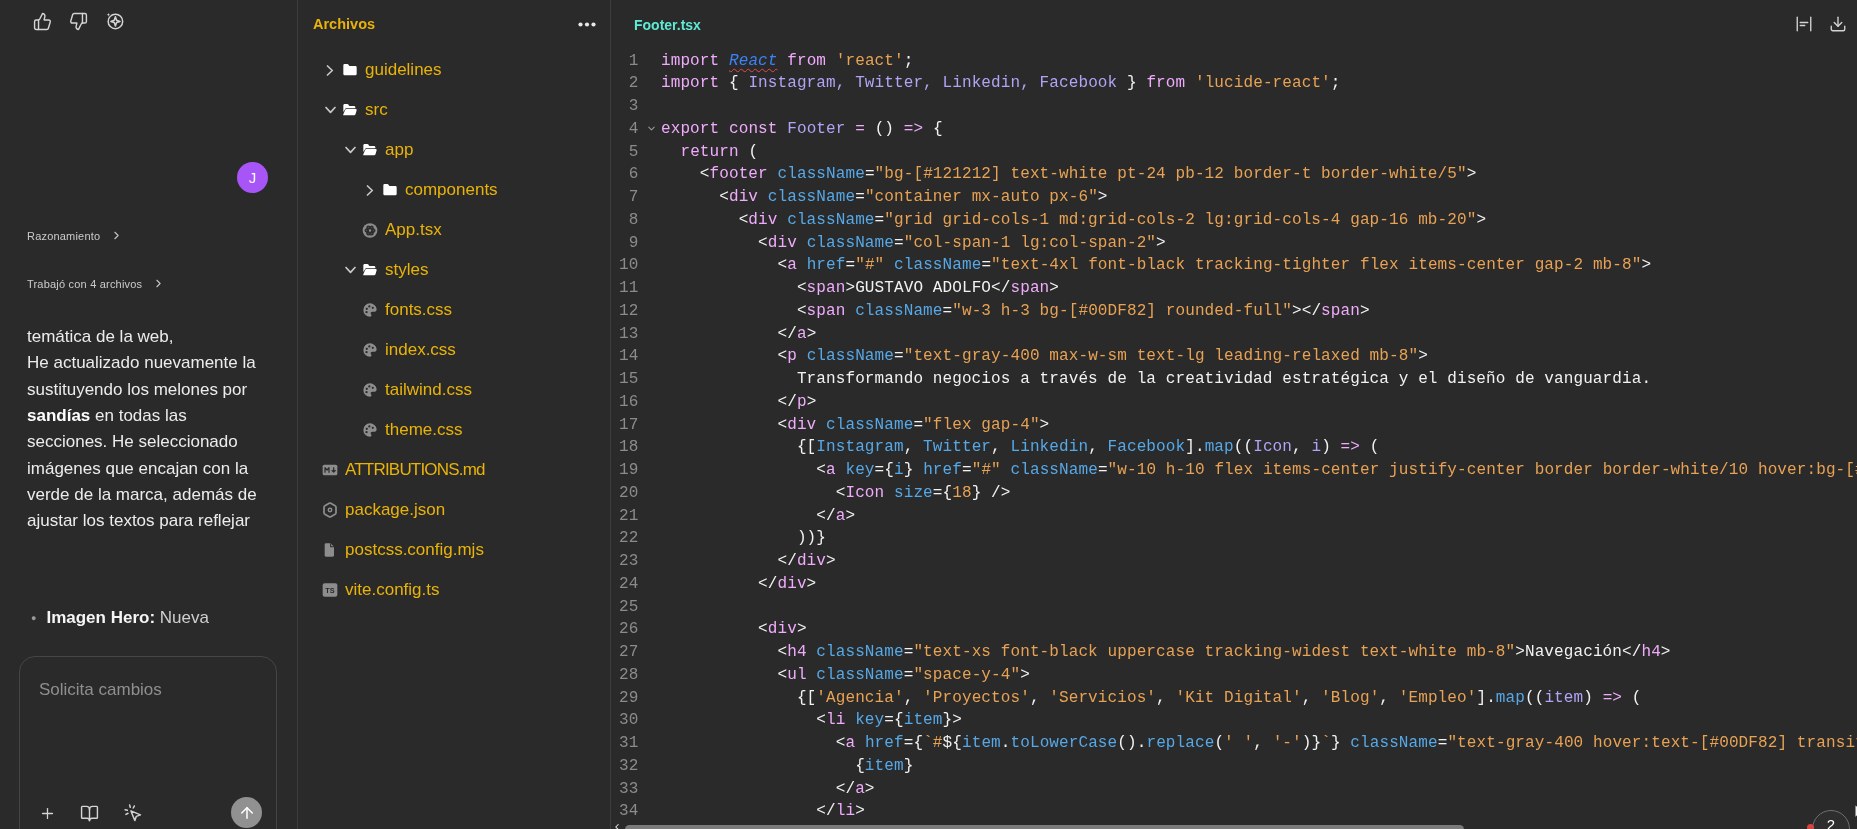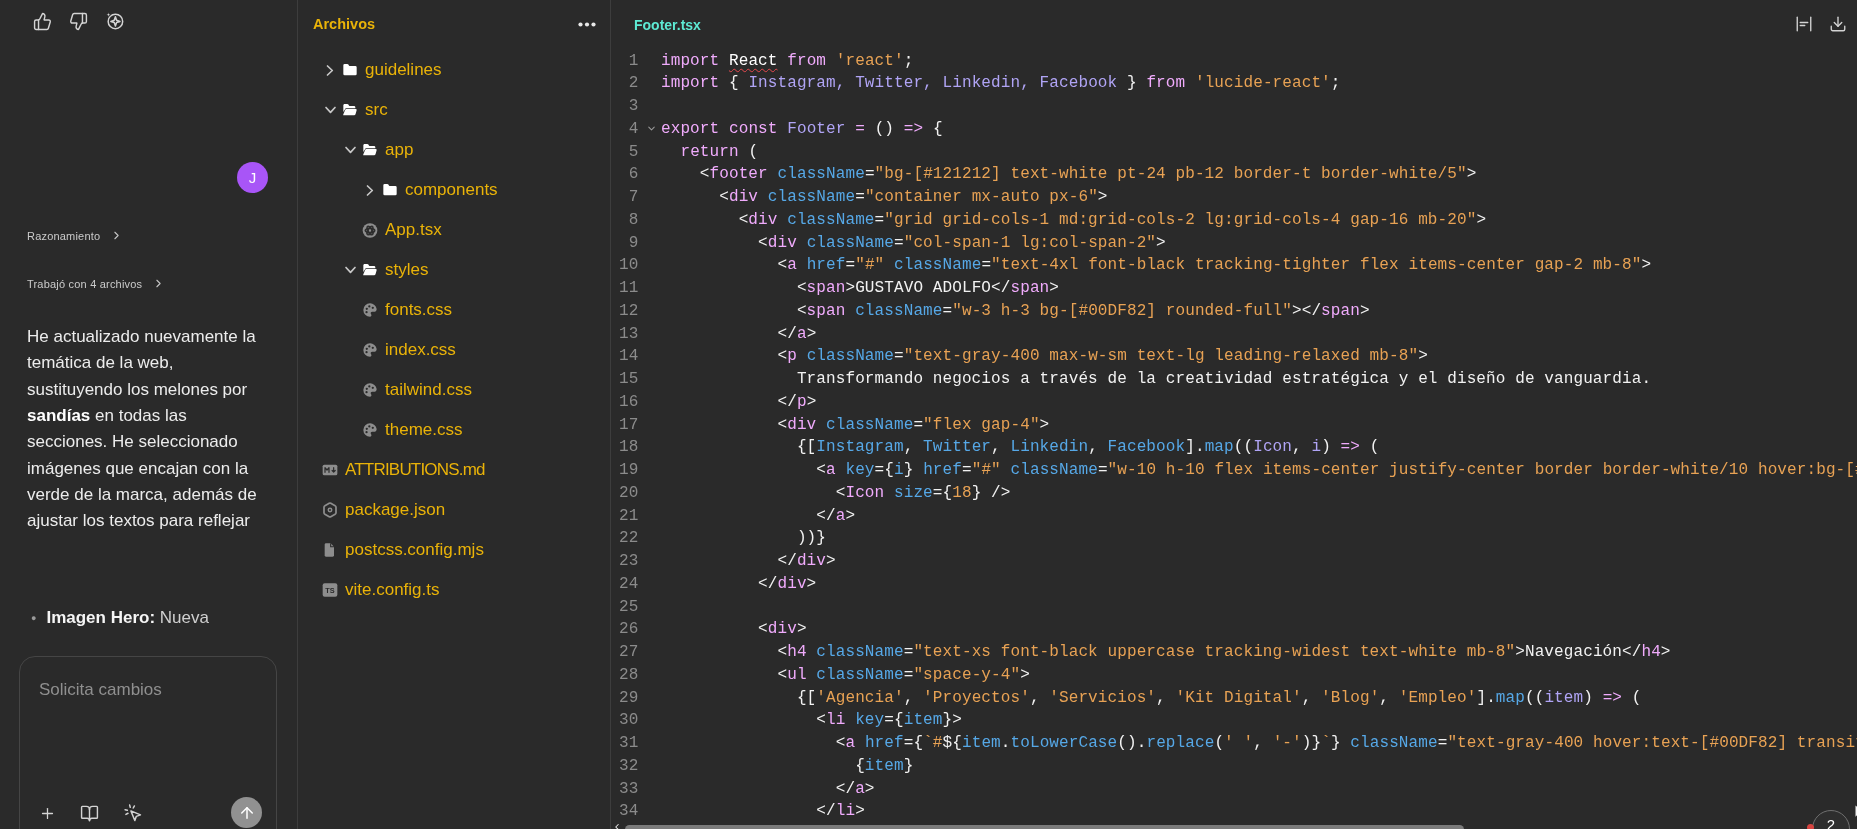--- a/index.html
+++ b/index.html
@@ -32,21 +32,21 @@
 
 #codep { position:absolute; left:610px; top:0; width:1247px; height:829px; border-left:1px solid #3d3d3d; overflow:hidden; }
 #codep h3 { position:absolute; left:23px; top:17px; font-size:14px; font-weight:bold; color:#5eead4; }
 #codep .hicons { position:absolute; right:10px; top:15px; display:flex; gap:16px; }
 #code { position:absolute; left:0; top:49.6px; font-family:"Liberation Mono", monospace; font-size:16px; line-height:22.75px; white-space:pre; letter-spacing:0.105px; }
 .cl { height:22.75px; }
 .ln { display:inline-block; width:27.5px; text-align:right; color:#8b8b8b; }
 .cc { padding-left:22.5px; color:#f2f2f2; }
 .k { color:#f0abfc; }
 .i { color:#b0a4f5; }
-.r { color:#ffffff; text-decoration:underline wavy #e5484d 1.2px; text-underline-offset:3px; }
+.r { color:#3b82f6; text-decoration:underline wavy #e5484d 1.2px; text-underline-offset:3px;font-style:italic; }
 .s { color:#e8a254; }
 .a { color:#56a8e7; }
 .n { color:#e8a254; }
 .t { color:#f2f2f2; }
 #fold4 { position:absolute; left:35px; top:120px; }
 #hscroll { position:absolute; left:14px; top:825px; width:839px; height:9px; background:#7b7b7b; border-radius:4.5px; }
 #sbleft { position:absolute; left:1px; top:818px; }
 #badge2 { position:absolute; left:1201px; top:810px; width:38px; height:38px; border-radius:50%; border:1.5px solid #6f6f6f;
   background:#2e2e2e; color:#fff; font-size:15px; text-align:center; padding-top:5px; }
 #reddot { position:absolute; left:1196px; top:824px; width:7px; height:7px; border-radius:50%; background:#d64541; }
@@ -70,22 +70,22 @@
       </svg>
     </div>
   <div id="avatar">J</div>
   <div class="srow" style="top:229px">Razonamiento <svg width="13" height="13" viewBox="0 0 24 24" fill="none" style="">
         <path d="m9 6 6 6-6 6" stroke="#c4c4c4" stroke-width="2" stroke-linecap="round" stroke-linejoin="round"></path>
       </svg></div>
   <div class="srow" style="top:277px">Trabajó con 4 archivos <svg width="13" height="13" viewBox="0 0 24 24" fill="none" style="">
         <path d="m9 6 6 6-6 6" stroke="#c4c4c4" stroke-width="2" stroke-linecap="round" stroke-linejoin="round"></path>
       </svg></div>
   <div id="para">
-      <div class="pline">He actualizado nuevamente la</div>
-<div class="pline">temática de la web,</div>
+      <div class="pline">temática de la web,</div>
+<div class="pline">He actualizado nuevamente la</div>
 <div class="pline">sustituyendo los melones por</div>
 <div class="pline"><b>sandías</b> en todas las</div>
 <div class="pline">secciones. He seleccionado</div>
 <div class="pline">imágenes que encajan con la</div>
 <div class="pline">verde de la marca, además de</div>
 <div class="pline">ajustar los textos para reflejar</div>
     </div>
   <div id="bullet"><span class="dot">●</span><b>Imagen Hero:</b> Nueva</div>
   <div id="inputbox">
     <div class="ph">Solicita cambios</div>

